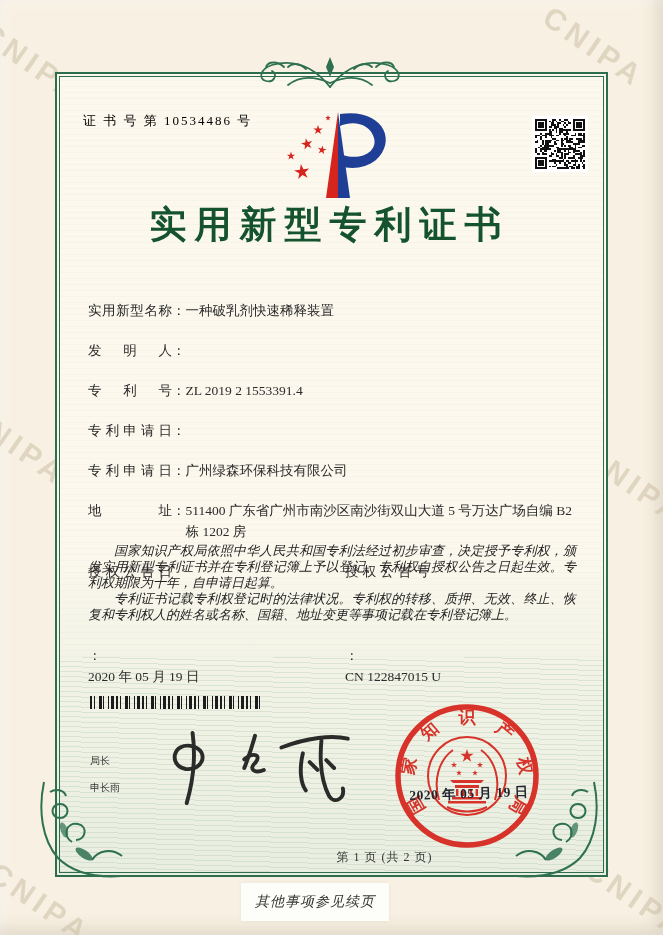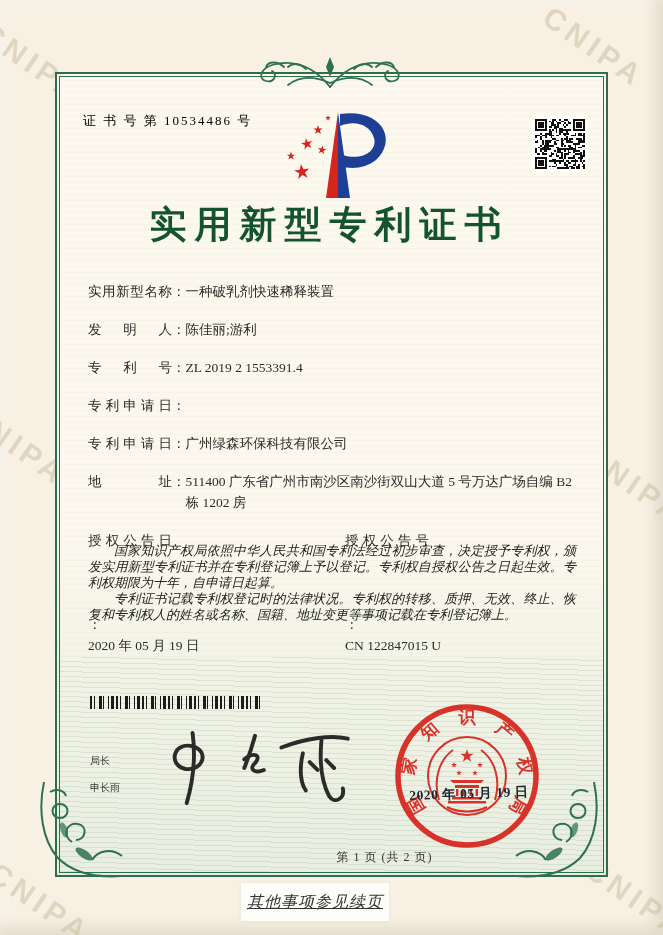--- a/index.html
+++ b/index.html
@@ -28,21 +28,21 @@
     background:repeating-linear-gradient(0deg,rgba(150,170,140,.05) 0 1px,rgba(0,0,0,0) 1px 6px);
     pointer-events:none;}
   
   .cert-no{position:absolute;left:83px;top:112px;font-size:13px;letter-spacing:2px;color:#000000;}
   .qr{position:absolute;left:532px;top:116px;width:56px;height:56px;background:#fff;padding:3px;box-sizing:border-box;}
   .logo{position:absolute;left:274px;top:104px;}
   .title{position:absolute;left:55px;top:200px;width:549px;text-align:center;
     font-size:37px;font-weight:bold;letter-spacing:8px;color:#14532d;}
   
   .fields{position:absolute;left:88px;top:281px;width:492px;font-size:13.5px;color:#2b2b2b;}
-  .frow{display:flex;margin-bottom:17px;line-height:21px;}
+  .frow{display:flex;margin-bottom:17px;line-height:21px;margin-top:19px;}
   .fgroup{display:flex;flex-direction:column;}
   .fgroup.g1{flex:0 0 257px;}
   .flabel{display:inline-block;width:84px;text-align:justify;text-align-last:justify;flex:0 0 84px;}
   .fcolon{flex:0 0 auto;}
   .fvalue{flex:1;max-width:398px;}
   
   .paras{position:absolute;left:88px;top:543px;width:488px;font-size:13px;line-height:16px;
     color:#222;text-align:justify;font-style:italic;}
   .paras p{margin:0;text-indent:2em;}
   
@@ -55,22 +55,22 @@
       #1c1c1c 18px 19px,rgba(0,0,0,0) 19px 21px,
       #1c1c1c 21px 24px,rgba(0,0,0,0) 24px 26px);}
   .director{position:absolute;left:90px;top:747px;font-family:"Liberation Sans","DejaVu Sans",sans-serif;
     font-size:10px;line-height:27px;color:#333;}
   .signature{position:absolute;left:158px;top:727px;}
   .seal{position:absolute;left:393px;top:702px;}
   .seal-date{position:absolute;left:394px;top:785px;width:150px;text-align:center;
     font-size:13.5px;color:#23232e;letter-spacing:.5px;transform:rotate(-2deg);font-weight:bold;}
   .page-num{position:absolute;left:55px;top:849px;width:659px;text-align:center;font-size:12px;color:#333;letter-spacing:1px;}
   .cont-note{position:absolute;left:241px;top:883px;width:148px;height:38px;background:#fdfdfa;
-    display:flex;align-items:center;justify-content:center;font-size:16px;color:#333;
-    font-style:italic;letter-spacing:1px;box-shadow:0 0 4px rgba(0,0,0,.05);text-decoration:underline;}
+    display:flex;align-items:center;justify-content:center;font-size:14px;color:#333;
+    font-style:italic;letter-spacing:1px;box-shadow:0 0 4px rgba(0,0,0,.05);}
   .ornament-top{position:absolute;left:254px;top:47px;}
   .flourish-bl{position:absolute;left:36px;top:778px;}
   .flourish-br{position:absolute;left:512px;top:778px;transform:scaleX(-1);}
 </style>
 </head>
 <body>
 
 <div class="page">
 
   <span class="wm" style="left:-6px;top:16px;">CNIPA</span>
@@ -474,21 +474,20 @@
 
   <div class="fields">
     <div class="frow">
       <span class="flabel">实用新型名称</span>
         <span class="fcolon">：</span>
       <span class="fvalue">一种破乳剂快速稀释装置</span>
     </div>
     <div class="frow">
       <span class="flabel">发明人</span>
         <span class="fcolon">：</span>
-      <span class="fvalue">陈佳丽;游利</span>
     </div>
     <div class="frow">
       <span class="flabel">专利号</span>
         <span class="fcolon">：</span>
       <span class="fvalue">ZL 2019 2 1553391.4</span>
     </div>
     <div class="frow">
       <span class="flabel">专利申请日</span>
         <span class="fcolon">：</span>
     </div>

